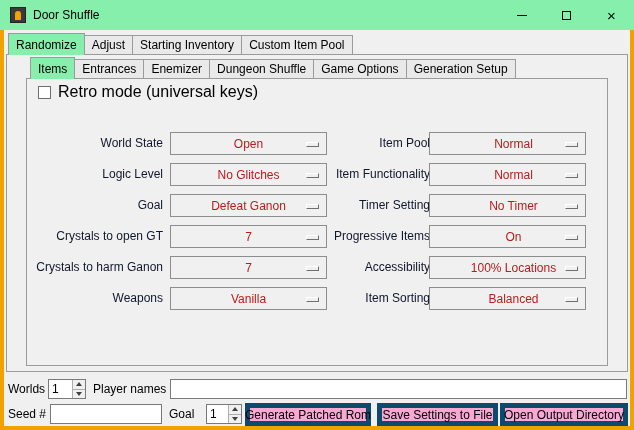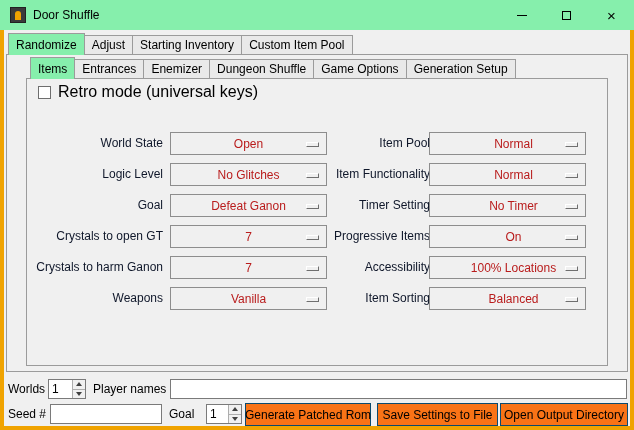--- a/index.html
+++ b/index.html
@@ -54,21 +54,21 @@
   .flabel { position: absolute; height: 20px; line-height: 20px; font-size: 12px; color: #000; z-index: 2; white-space: nowrap; }
   .entry { position: absolute; height: 20px; background: #fff; border: 1px solid #7a7a7a; font-size: 12px;
            line-height: 18px; padding: 0 3px; z-index: 2; overflow: hidden; white-space: nowrap; }
   .spinbox { position: absolute; height: 20px; background: #fff; border: 1px solid #7a7a7a; display: flex; z-index: 2; }
   .spin-value { flex: 1; font-size: 12px; line-height: 18px; padding-left: 3px; }
   .spin-arrows { width: 13px; display: flex; flex-direction: column; border-left: 1px solid #adadad; }
   .spin-up, .spin-down { flex: 1; background: #f0f0f0; display: flex; align-items: center; justify-content: center; }
   .spin-up { border-bottom: 1px solid #adadad; }
   .tri-up { width: 0; height: 0; border-left: 3px solid transparent; border-right: 3px solid transparent; border-bottom: 4px solid #404040; }
   .tri-down { width: 0; height: 0; border-left: 3px solid transparent; border-right: 3px solid transparent; border-top: 4px solid #404040; }
-  .push-btn { position: absolute; height: 23px; background: #f97316; border: 1px solid #0c4a6e; font-size: 12px; color: #000;
+  .push-btn { position: absolute; height: 23px; background: #f9a8d4; border: 5px solid #0c4a6e; font-size: 12px; color: #000;
               display: flex; align-items: center; justify-content: center; z-index: 2; white-space: nowrap; cursor: default; }
 </style>
 </head>
 <body>
 
 <div class="window">
 
   <div class="titlebar">
     <div class="app-icon">
         <div class="door"></div>

